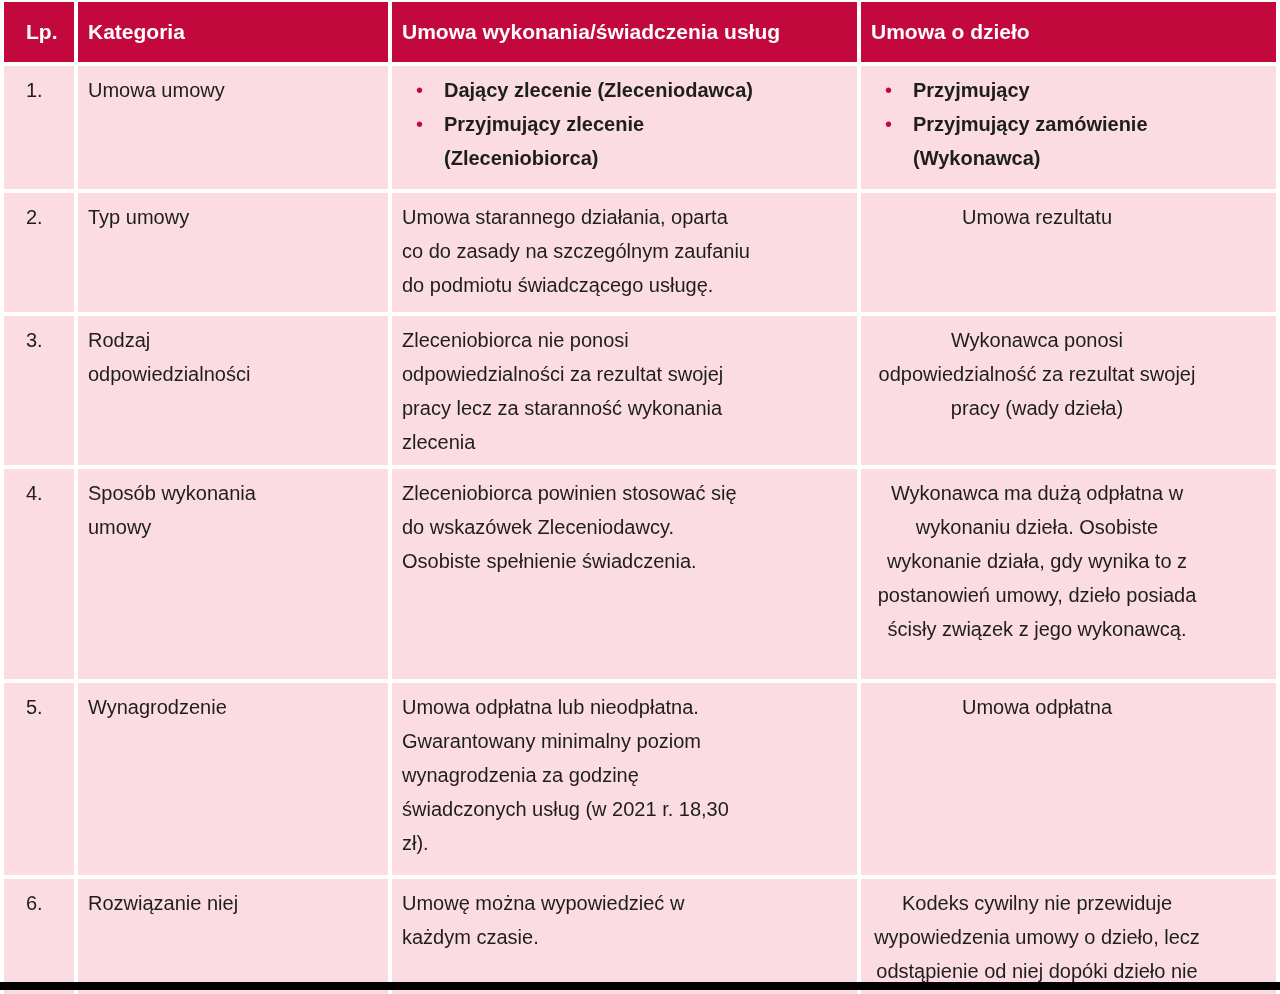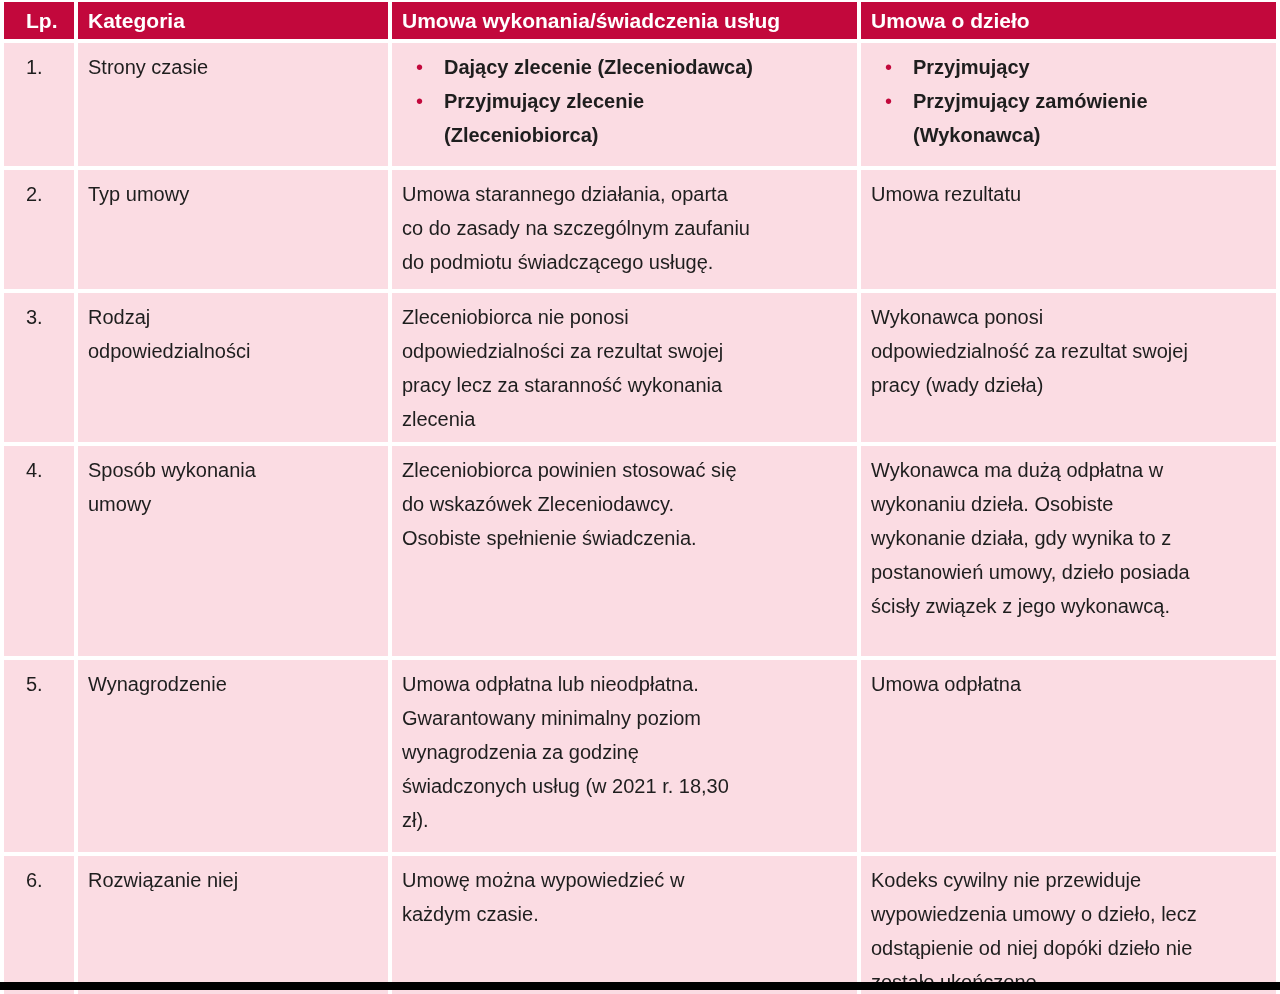--- a/index.html
+++ b/index.html
@@ -16,21 +16,21 @@
     table-layout:fixed;
   }
   col.c1{width:70px;}
   col.c2{width:310px;}
   col.c3{width:465px;}
   col.c4{width:415px;}
 
   th{
     background:#c2083c;color:#ffffff;
     font-size:21px;font-weight:bold;text-align:left;
-    vertical-align:middle;height:37px;
+    vertical-align:middle;height:60px;
     padding:0 8px 0 10px;
   }
   th.lp{padding-left:22px;}
 
   td{
     background:#fbdce3;color:#1e1e1e;
     font-size:20px;line-height:34px;
     vertical-align:top;
     padding:7px 10px 0 10px;
   }
@@ -39,21 +39,21 @@
   tr.r1 td{height:116px;}
   tr.r2 td{height:112px;}
   tr.r3 td{height:142px;}
   tr.r4 td{height:203px;}
   tr.r5 td{height:185px;}
   tr.r6 td{height:137px;}
 
   .txt{display:block;}
   .w-cat{max-width:200px;}
   .w-zlec{max-width:352px;}
-  .w-dzie{max-width:332px;}
+  .w-dzie{max-width:332px;text-align:center;}
 
   ul.bullets{list-style:none;margin:0;padding:0;}
   ul.bullets li{position:relative;padding-left:42px;}
   ul.bullets .bullet{
     position:absolute;left:14px;top:0;
     color:#c2083c;font-size:20px;
   }
   ul.bullets .li-text{display:inline-block;max-width:340px;vertical-align:top;font-weight:bold;}
 
   .bottom-bar{
@@ -81,21 +81,21 @@
         <th>Umowa o dzieło</th>
       </tr>
     </thead>
     <tbody>
 
       <tr class="r1">
         <td class="lp">
             <span class="txt">1.</span>
           </td>
         <td>
-            <span class="txt w-cat">Strony czasie</span>
+            <span class="txt w-cat">Umowa umowy</span>
           </td>
         <td>
           <ul class="bullets">
             <li><span class="bullet">•</span><span class="li-text">Dający zlecenie (Zleceniodawca)</span></li>
             <li><span class="bullet">•</span><span class="li-text">Przyjmujący zlecenie (Zleceniobiorca)</span></li>
           </ul>
         </td>
         <td>
           <ul class="bullets">
             <li><span class="bullet">•</span><span class="li-text">Przyjmujący</span></li>

